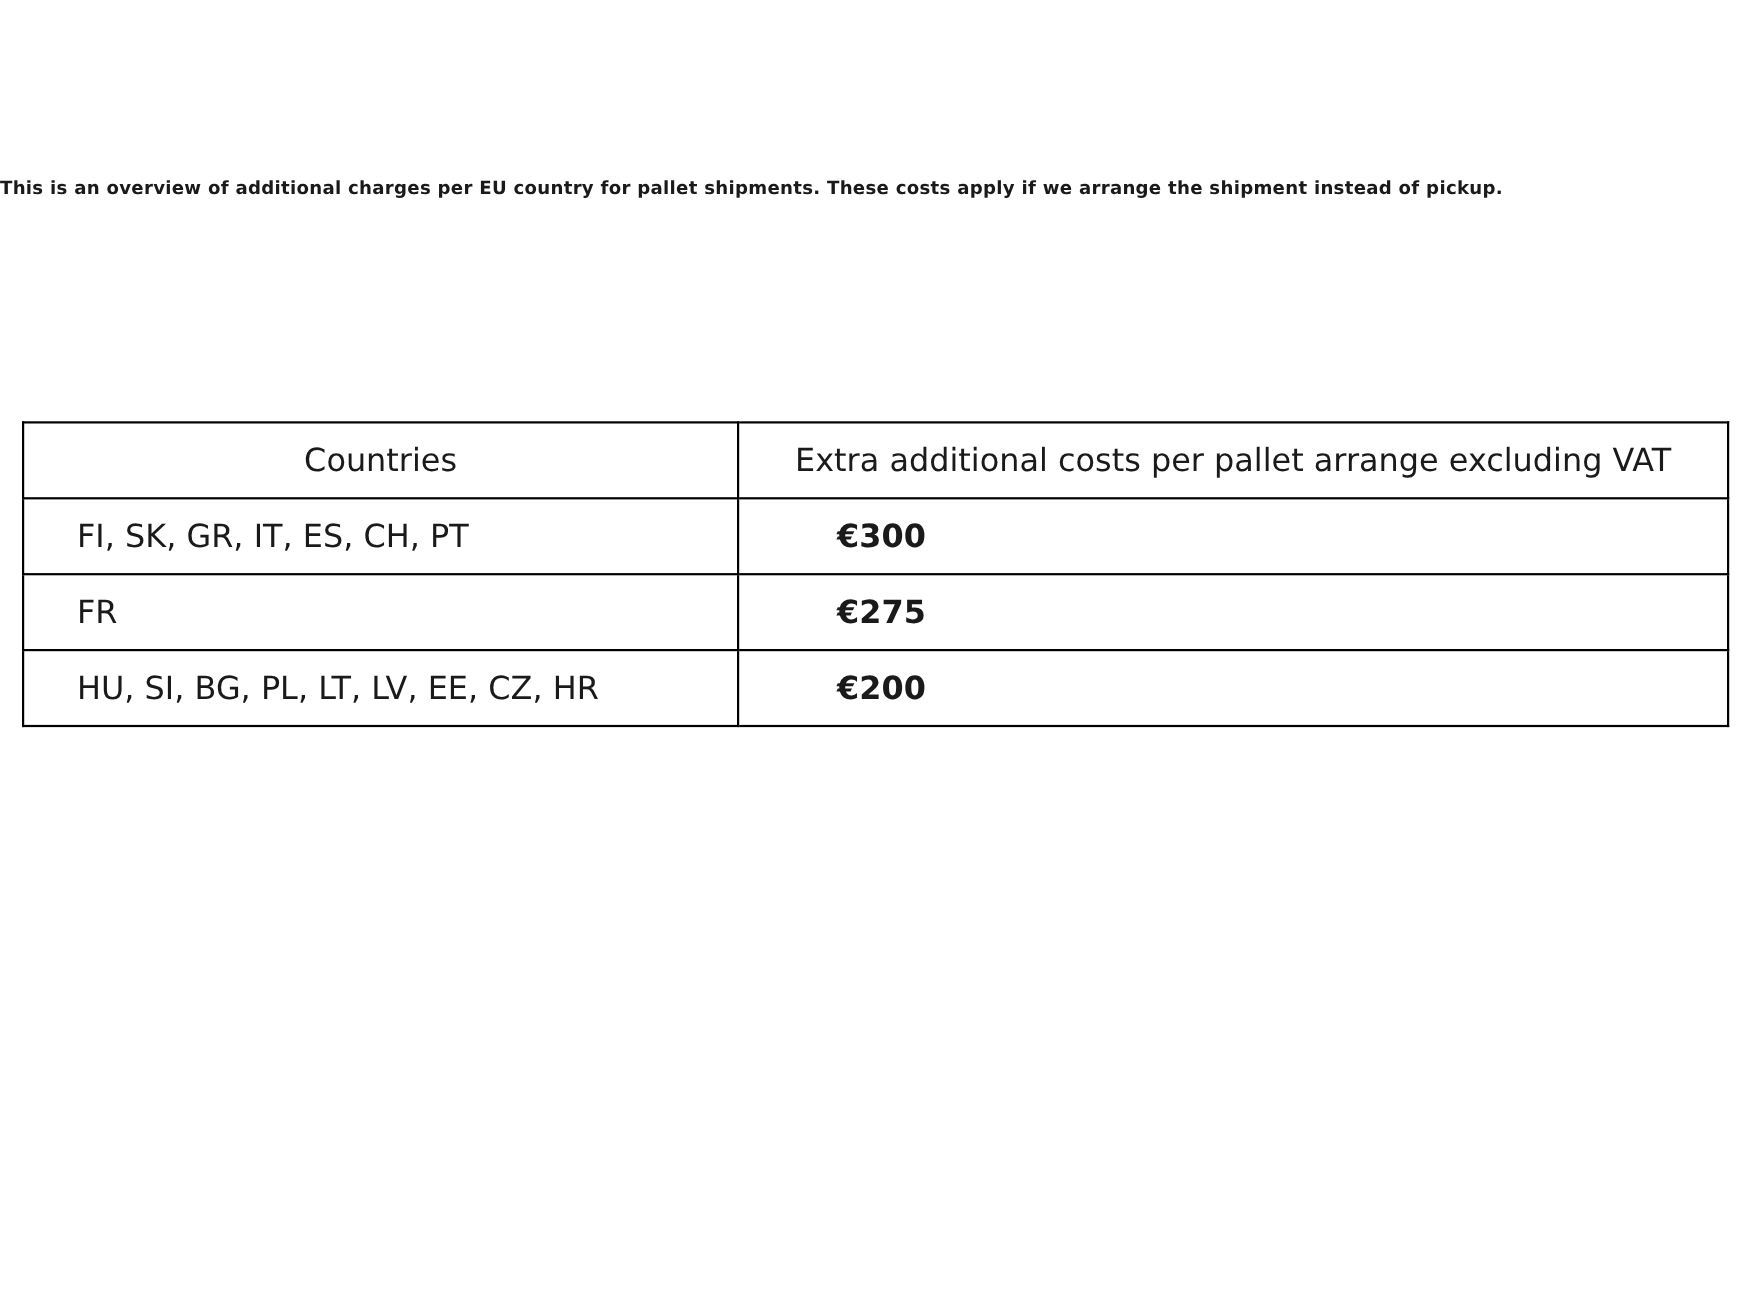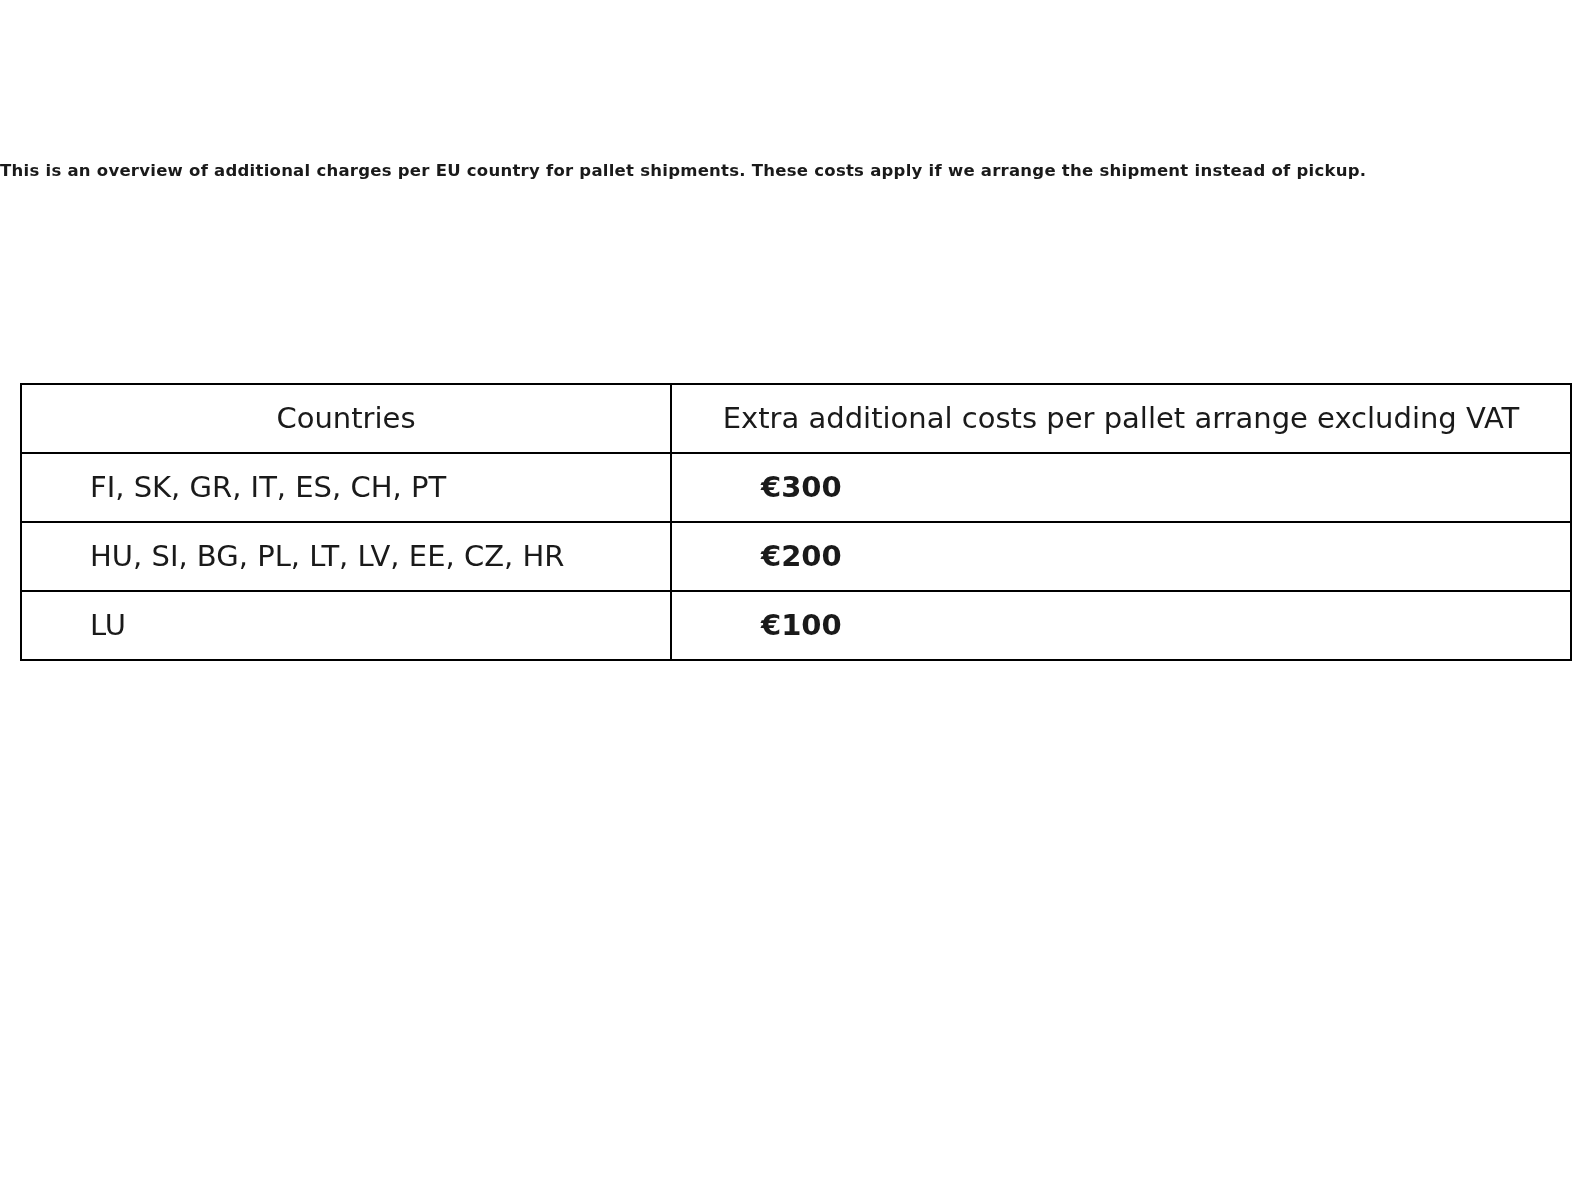--- a/index.html
+++ b/index.html
@@ -52,21 +52,21 @@
     vertical-align: middle;
     white-space: nowrap;
     line-height: 1.1;
   }
   .charges th {
     text-align: center;
     margin-left: 23px;
   }
   .charges td.countries-cell {
     text-align: left;
-    padding-left: 68px;
+    padding-left: 48px;
   }
   .charges td.cost-cell {
     text-align: left;
     padding-left: 89px;
     font-weight: bold;
   }
 </style>
 </head>
 <body>
 
@@ -84,23 +84,23 @@
         <th>Countries</th>
         <th>Extra additional costs per pallet arrange excluding VAT</th>
       </tr>
     </thead>
     <tbody id="table-body">
         <tr>
           <td class="countries-cell">FI, SK, GR, IT, ES, CH, PT</td>
           <td class="cost-cell">€300</td>
         </tr>
         <tr>
+          <td class="countries-cell">FR</td>
+          <td class="cost-cell">€275</td>
+        </tr>
+        <tr>
           <td class="countries-cell">HU, SI, BG, PL, LT, LV, EE, CZ, HR</td>
           <td class="cost-cell">€200</td>
-        </tr>
-        <tr>
-          <td class="countries-cell">LU</td>
-          <td class="cost-cell">€100</td>
         </tr>
       </tbody>
   </table>
 
 </div>
 
 </body></html>

